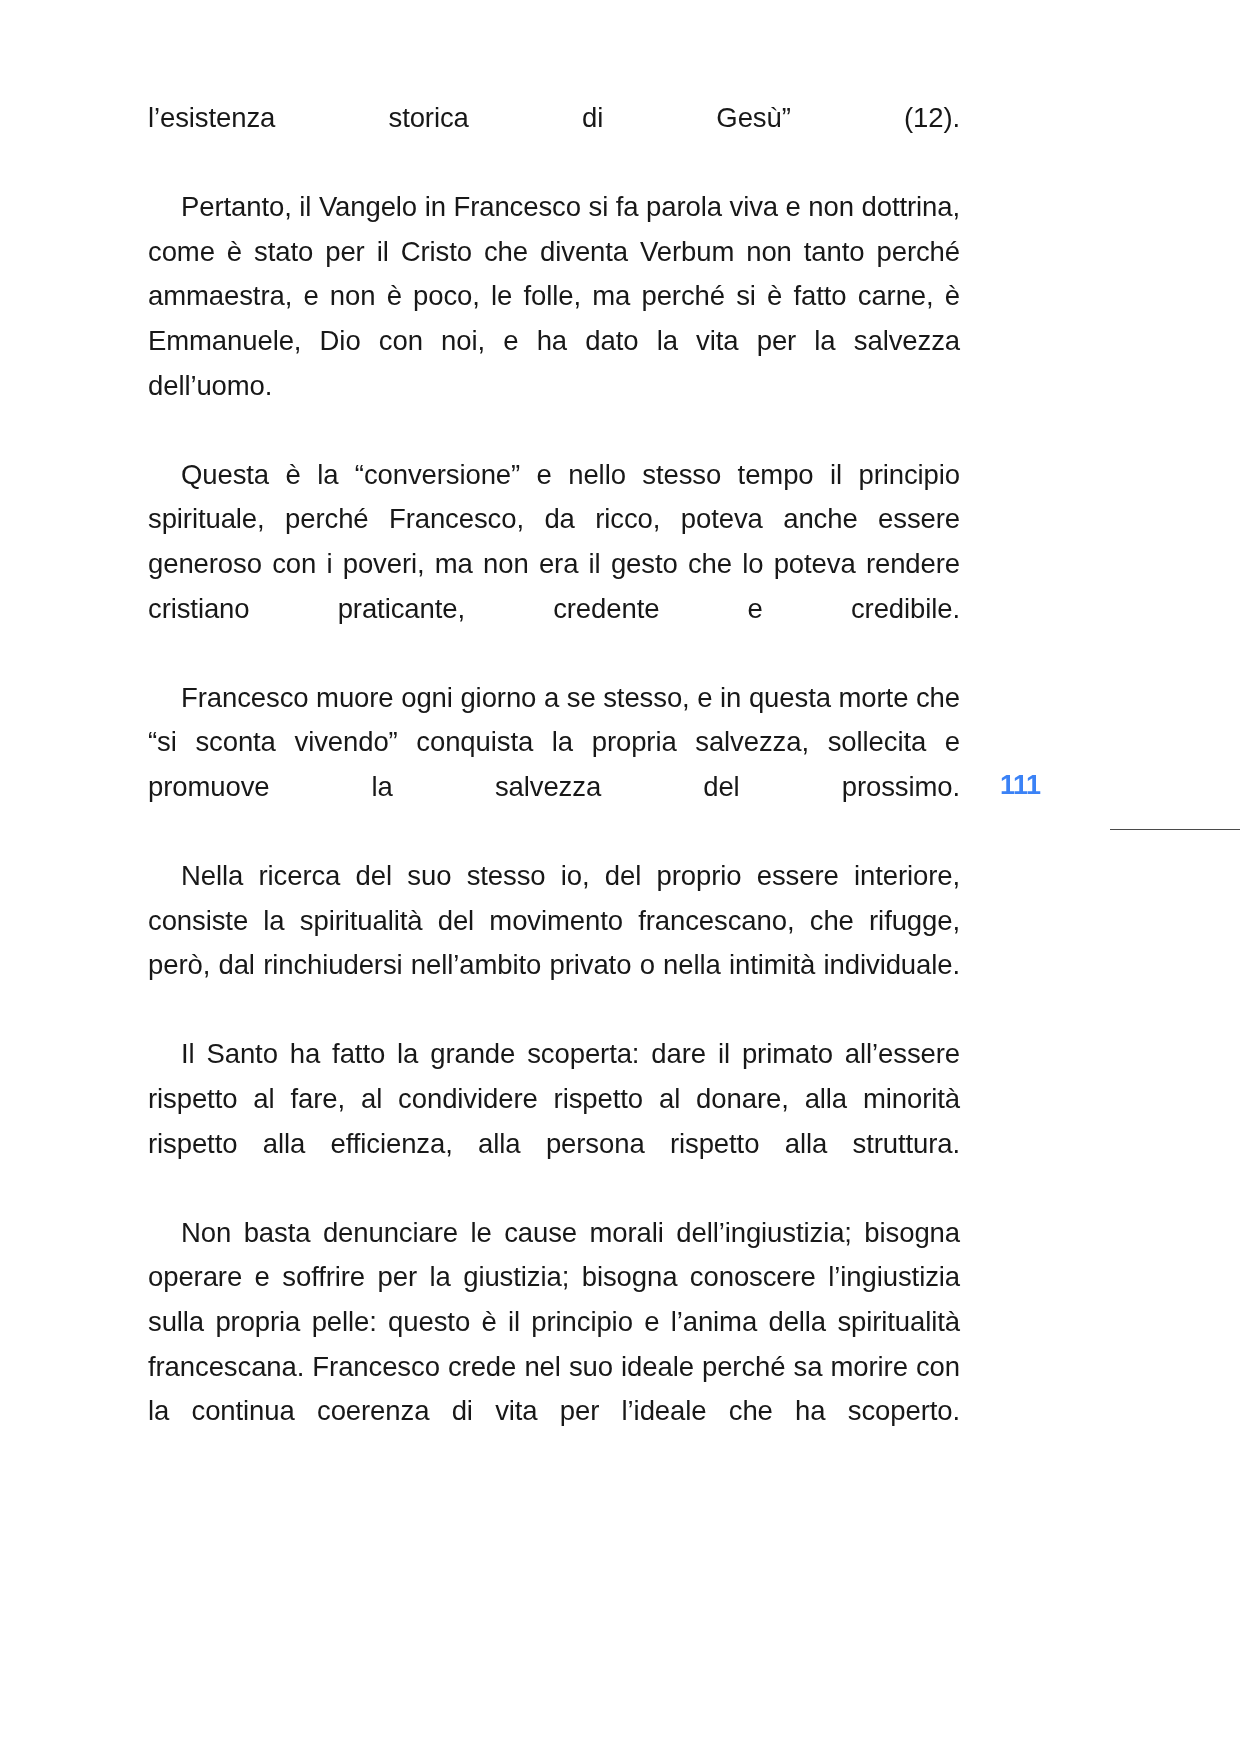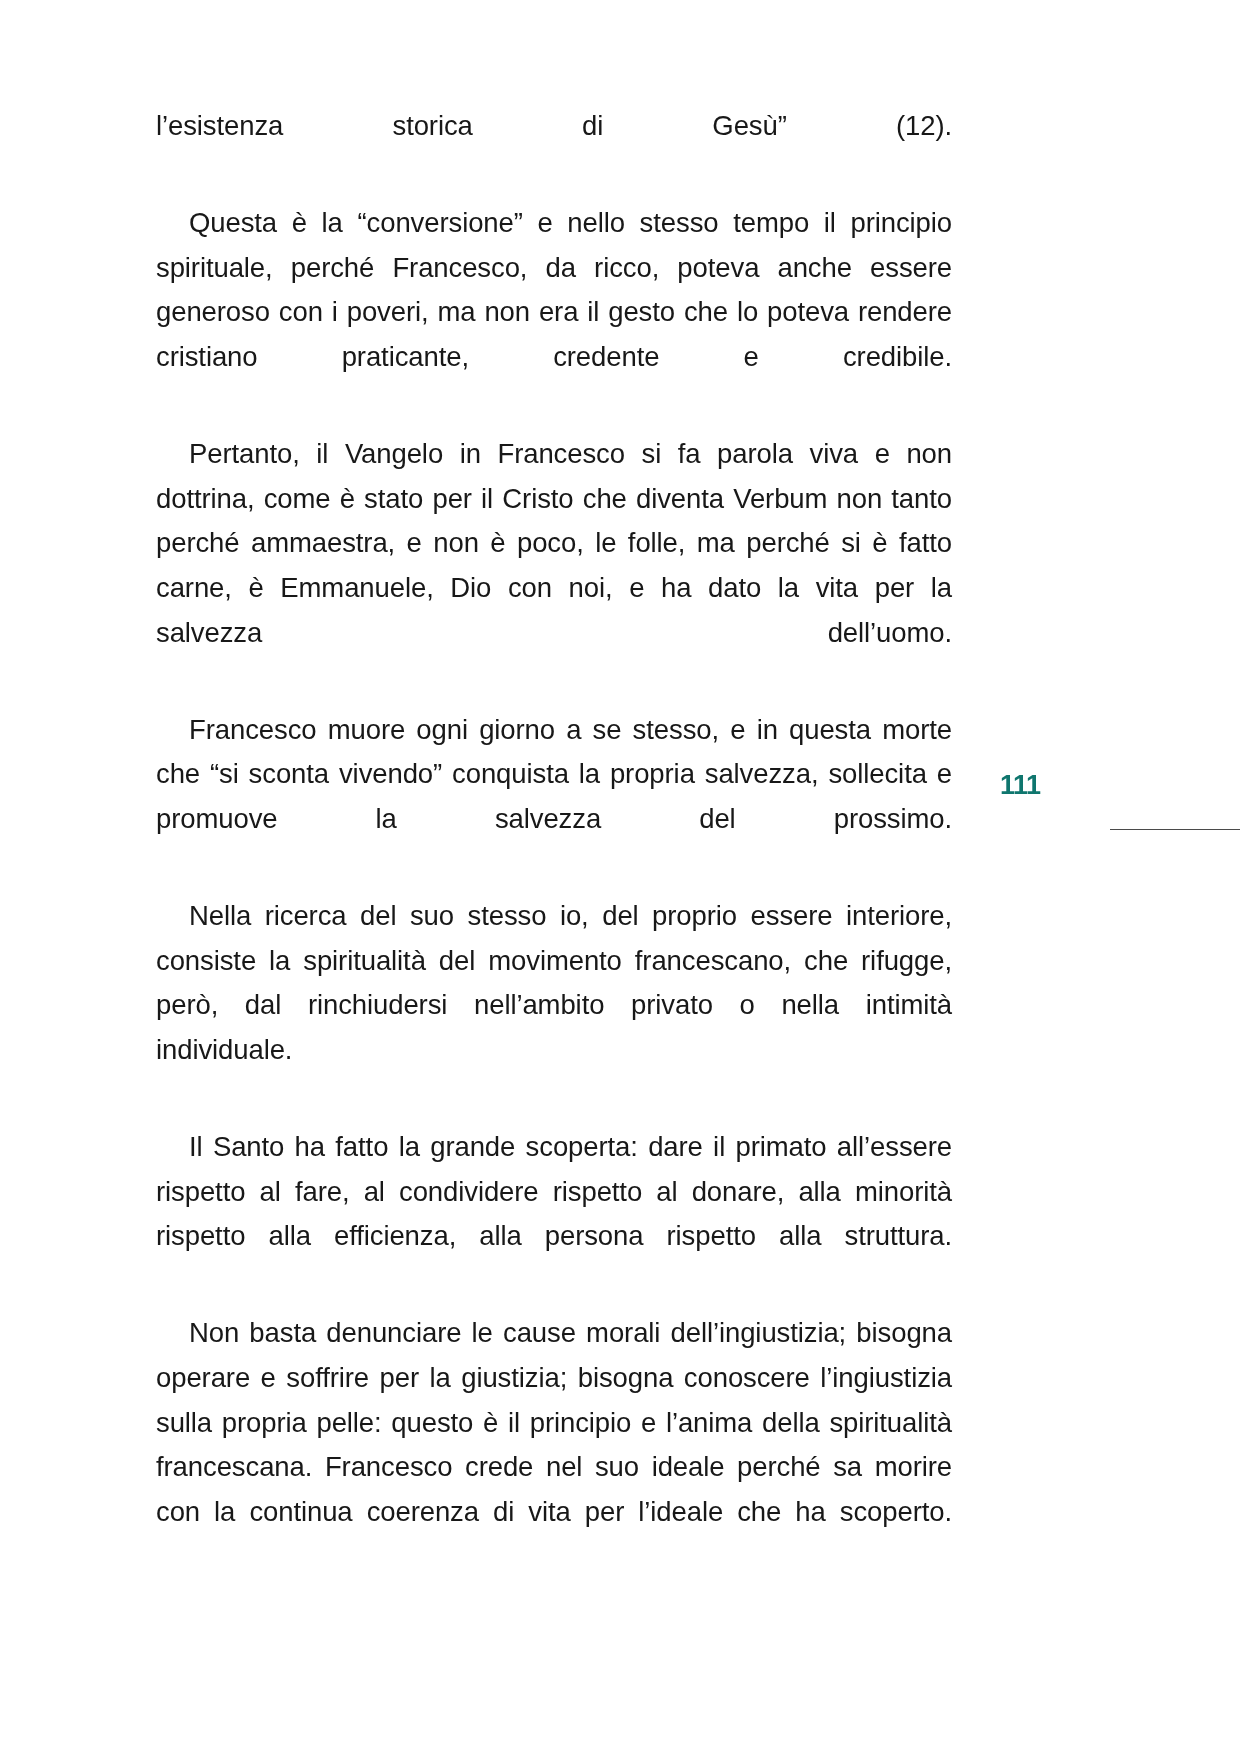--- a/index.html
+++ b/index.html
@@ -19,21 +19,21 @@
 
   
   .text-column {
     position: absolute;
     left: 148px;
     top: 96px;
     width: 812px;
   }
 
   .para {
-    margin: 8px;
+    margin: 0;
     font-size: 27.5px;
     line-height: 44.6px;
     text-align: justify;
     text-justify: inter-word;
     color: #181818;
     letter-spacing: -0.1px;
     -webkit-font-smoothing: antialiased;
   }
   .para.indent {
     text-indent: 33px;
@@ -52,21 +52,21 @@
   .folio {
     position: absolute;
     left: 1000px;
     top: 772px;
     width: 200px;
   }
   .folio-number {
     font-size: 27px;
     font-weight: bold;
     line-height: 1;
-    color: #0f766e;
+    color: #3b82f6;
     letter-spacing: -0.5px;
   }
   .folio-rule {
     position: absolute;
     left: 110px;
     top: 57px;
     width: 130px;
     height: 1px;
     background: #4a4a4a;
   }
@@ -75,23 +75,23 @@
 <body>
 
 <div class="page">
 
   <div class="text-column">
 
     <p class="para noindent">l’esistenza storica di Gesù” (12).</p>
 
 
 
+    <p class="para indent">Pertanto, il Vangelo in Francesco si fa parola viva e non dottrina, come è stato per il Cristo che diventa Verbum non tanto perché ammaestra, e non è poco, le folle, ma perché si è fatto carne, è Emmanuele, Dio con noi, e ha dato la vita per la salvezza dell’uomo.</p>
+
     <p class="para indent">Questa è la “conversione” e nello stesso tempo il principio spirituale, perché Francesco, da ricco, poteva anche essere generoso con i poveri, ma non era il gesto che lo poteva rendere cristiano praticante, credente e credibile.</p>
-
-    <p class="para indent">Pertanto, il Vangelo in Francesco si fa parola viva e non dottrina, come è stato per il Cristo che diventa Verbum non tanto perché ammaestra, e non è poco, le folle, ma perché si è fatto carne, è Emmanuele, Dio con noi, e ha dato la vita per la salvezza dell’uomo.</p>
 
     <p class="para indent">Francesco muore ogni giorno a se stesso, e in questa morte che “si sconta vivendo” conquista la propria salvezza, sollecita e promuove la salvezza del prossimo.</p>
 
     <p class="para indent">Nella ricerca del suo stesso io, del proprio essere interiore, consiste la spiritualità del movimento francescano, che rifugge, però, dal rinchiudersi nell’ambito privato o nella intimità individuale.</p>
 
     <p class="para indent">Il Santo ha fatto la grande scoperta: dare il primato all’essere rispetto al fare, al condividere rispetto al donare, alla minorità rispetto alla efficienza, alla persona rispetto alla struttura.</p>
 
 
     <p class="para indent">Non basta denunciare le cause morali dell’ingiustizia; bisogna operare e soffrire per la giustizia; bisogna conoscere l’ingiustizia sulla propria pelle: questo è il principio e l’anima della spiritualità francescana. Francesco crede nel suo ideale perché sa morire con la continua coerenza di vita per l’ideale che ha scoperto.</p>
 

